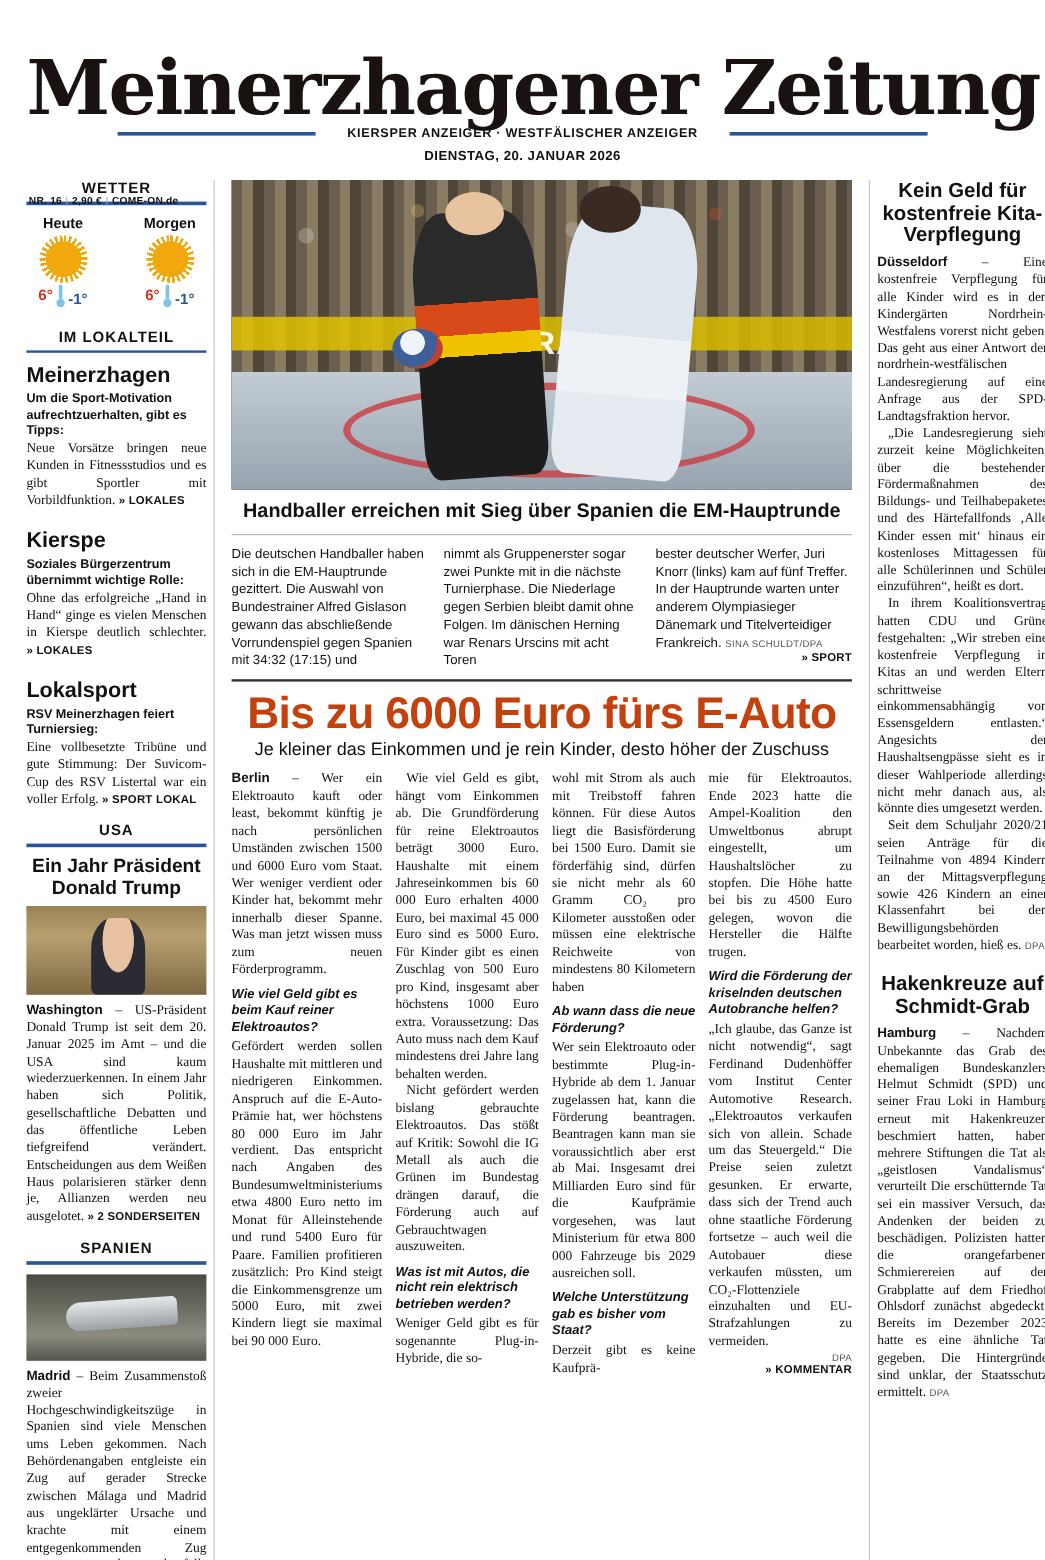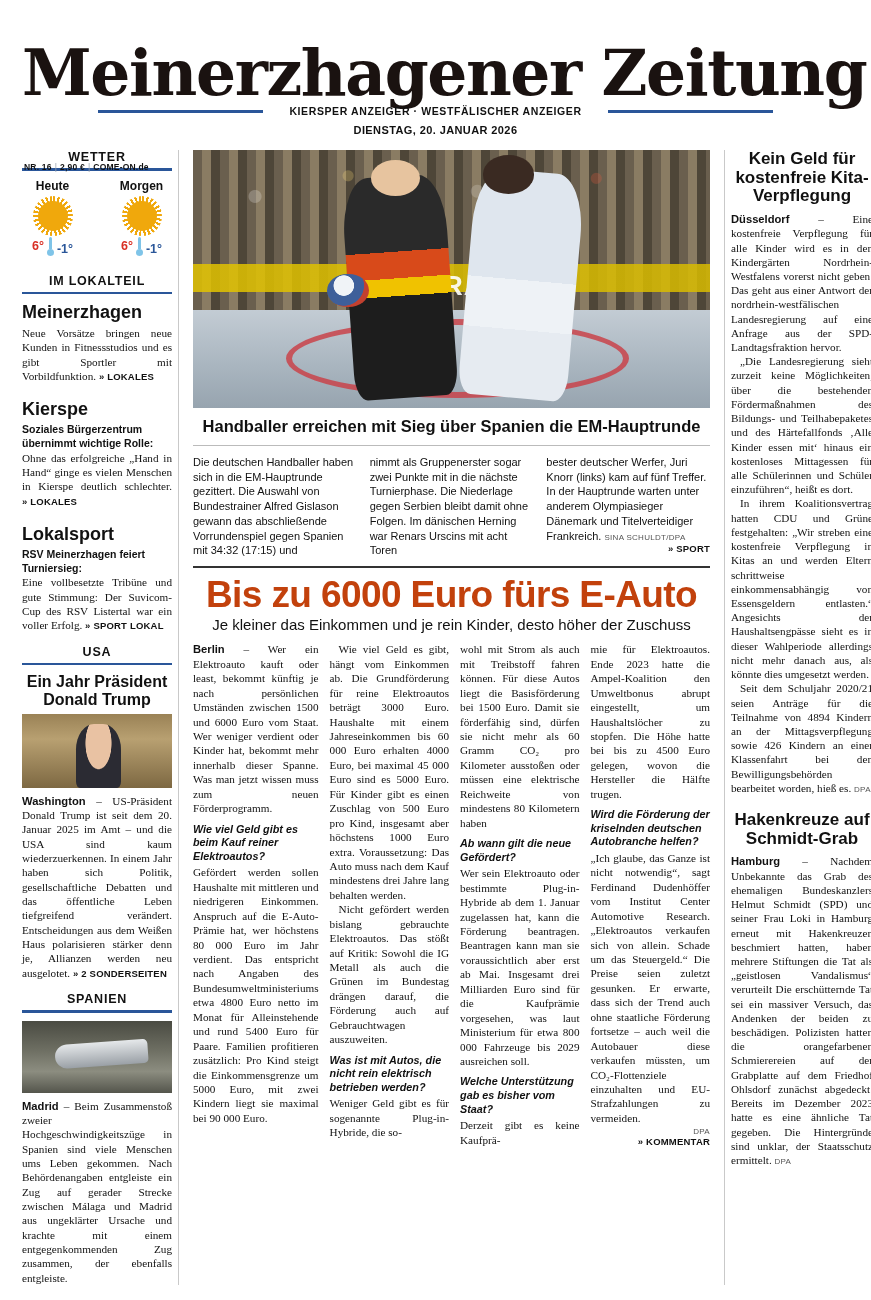--- a/index.html
+++ b/index.html
@@ -277,20 +277,21 @@
         </div>
       </div>
 
       <div style="height:18px"></div>
 
       <div class="sec-head">IM LOKALTEIL</div>
       <div class="sec-rule"></div>
 
       <div>
         <div class="teaser-title">Meinerzhagen</div>
+        <div class="teaser-lead">Um die Sport-Motivation aufrechtzuerhalten, gibt es Tipps:</div>
         <div class="teaser-body"><span>Neue Vorsätze bringen neue Kunden in Fitnessstudios und es gibt Sportler mit Vorbildfunktion.</span> <span class="ref">» LOKALES</span></div>
       </div>
 
       <div style="height:14px"></div>
 
       <div>
         <div class="teaser-title">Kierspe</div>
         <div class="teaser-lead">Soziales Bürgerzentrum übernimmt wichtige Rolle:</div>
         <div class="teaser-body"><span>Ohne das erfolgreiche „Hand in Hand“ ginge es vielen Menschen in Kierspe deutlich schlechter.</span> <span class="ref">» LOKALES</span></div>
       </div>
@@ -369,21 +370,21 @@
 
           <div>
             <div class="body-txt p-ind">Wie viel Geld es gibt, hängt vom Einkommen ab. Die Grundförderung für reine Elektroautos beträgt 3000 Euro. Haushalte mit einem Jahreseinkommen bis 60 000 Euro erhalten 4000 Euro, bei maximal 45 000 Euro sind es 5000 Euro. Für Kinder gibt es einen Zuschlag von 500 Euro pro Kind, insgesamt aber höchstens 1000 Euro extra. Voraussetzung: Das Auto muss nach dem Kauf mindestens drei Jahre lang behalten werden.</div>
             <div class="body-txt p-ind">Nicht gefördert werden bislang gebrauchte Elektroautos. Das stößt auf Kritik: Sowohl die IG Metall als auch die Grünen im Bundestag drängen darauf, die Förderung auch auf Gebrauchtwagen auszuweiten.</div>
             <div class="qa">Was ist mit Autos, die nicht rein elektrisch betrieben werden?</div>
             <div class="body-txt">Weniger Geld gibt es für sogenannte Plug-in-Hybride, die so-</div>
           </div>
 
           <div>
             <div class="body-txt">wohl mit Strom als auch mit Treibstoff fahren können. Für diese Autos liegt die Basisförderung bei 1500 Euro. Damit sie förderfähig sind, dürfen sie nicht mehr als 60 Gramm CO₂ pro Kilometer ausstoßen oder müssen eine elektrische Reichweite von mindestens 80 Kilometern haben</div>
-            <div class="qa">Ab wann gilt die neue Gefördert?</div>
+            <div class="qa">Ab wann dass die neue Förderung?</div>
             <div class="body-txt">Wer sein Elektroauto oder bestimmte Plug-in-Hybride ab dem 1. Januar zugelassen hat, kann die Förderung beantragen. Beantragen kann man sie voraussichtlich aber erst ab Mai. Insgesamt drei Milliarden Euro sind für die Kaufprämie vorgesehen, was laut Ministerium für etwa 800 000 Fahrzeuge bis 2029 ausreichen soll.</div>
             <div class="qa">Welche Unterstützung gab es bisher vom Staat?</div>
             <div class="body-txt">Derzeit gibt es keine Kaufprä-</div>
           </div>
 
           <div>
             <div class="body-txt">mie für Elektroautos. Ende 2023 hatte die Ampel-Koalition den Umweltbonus abrupt eingestellt, um Haushaltslöcher zu stopfen. Die Höhe hatte bei bis zu 4500 Euro gelegen, wovon die Hersteller die Hälfte trugen.</div>
             <div class="qa">Wird die Förderung der kriselnden deutschen Autobranche helfen?</div>
             <div class="body-txt">„Ich glaube, das Ganze ist nicht notwendig“, sagt Ferdinand Dudenhöffer vom Institut Center Automotive Research. „Elektroautos verkaufen sich von allein. Schade um das Steuergeld.“ Die Preise seien zuletzt gesunken. Er erwarte, dass sich der Trend auch ohne staatliche Förderung fortsetze – auch weil die Autobauer diese verkaufen müssten, um CO₂-Flottenziele einzuhalten und EU-Strafzahlungen zu vermeiden.</div>
             <div style="text-align:right;margin-top:2px">

